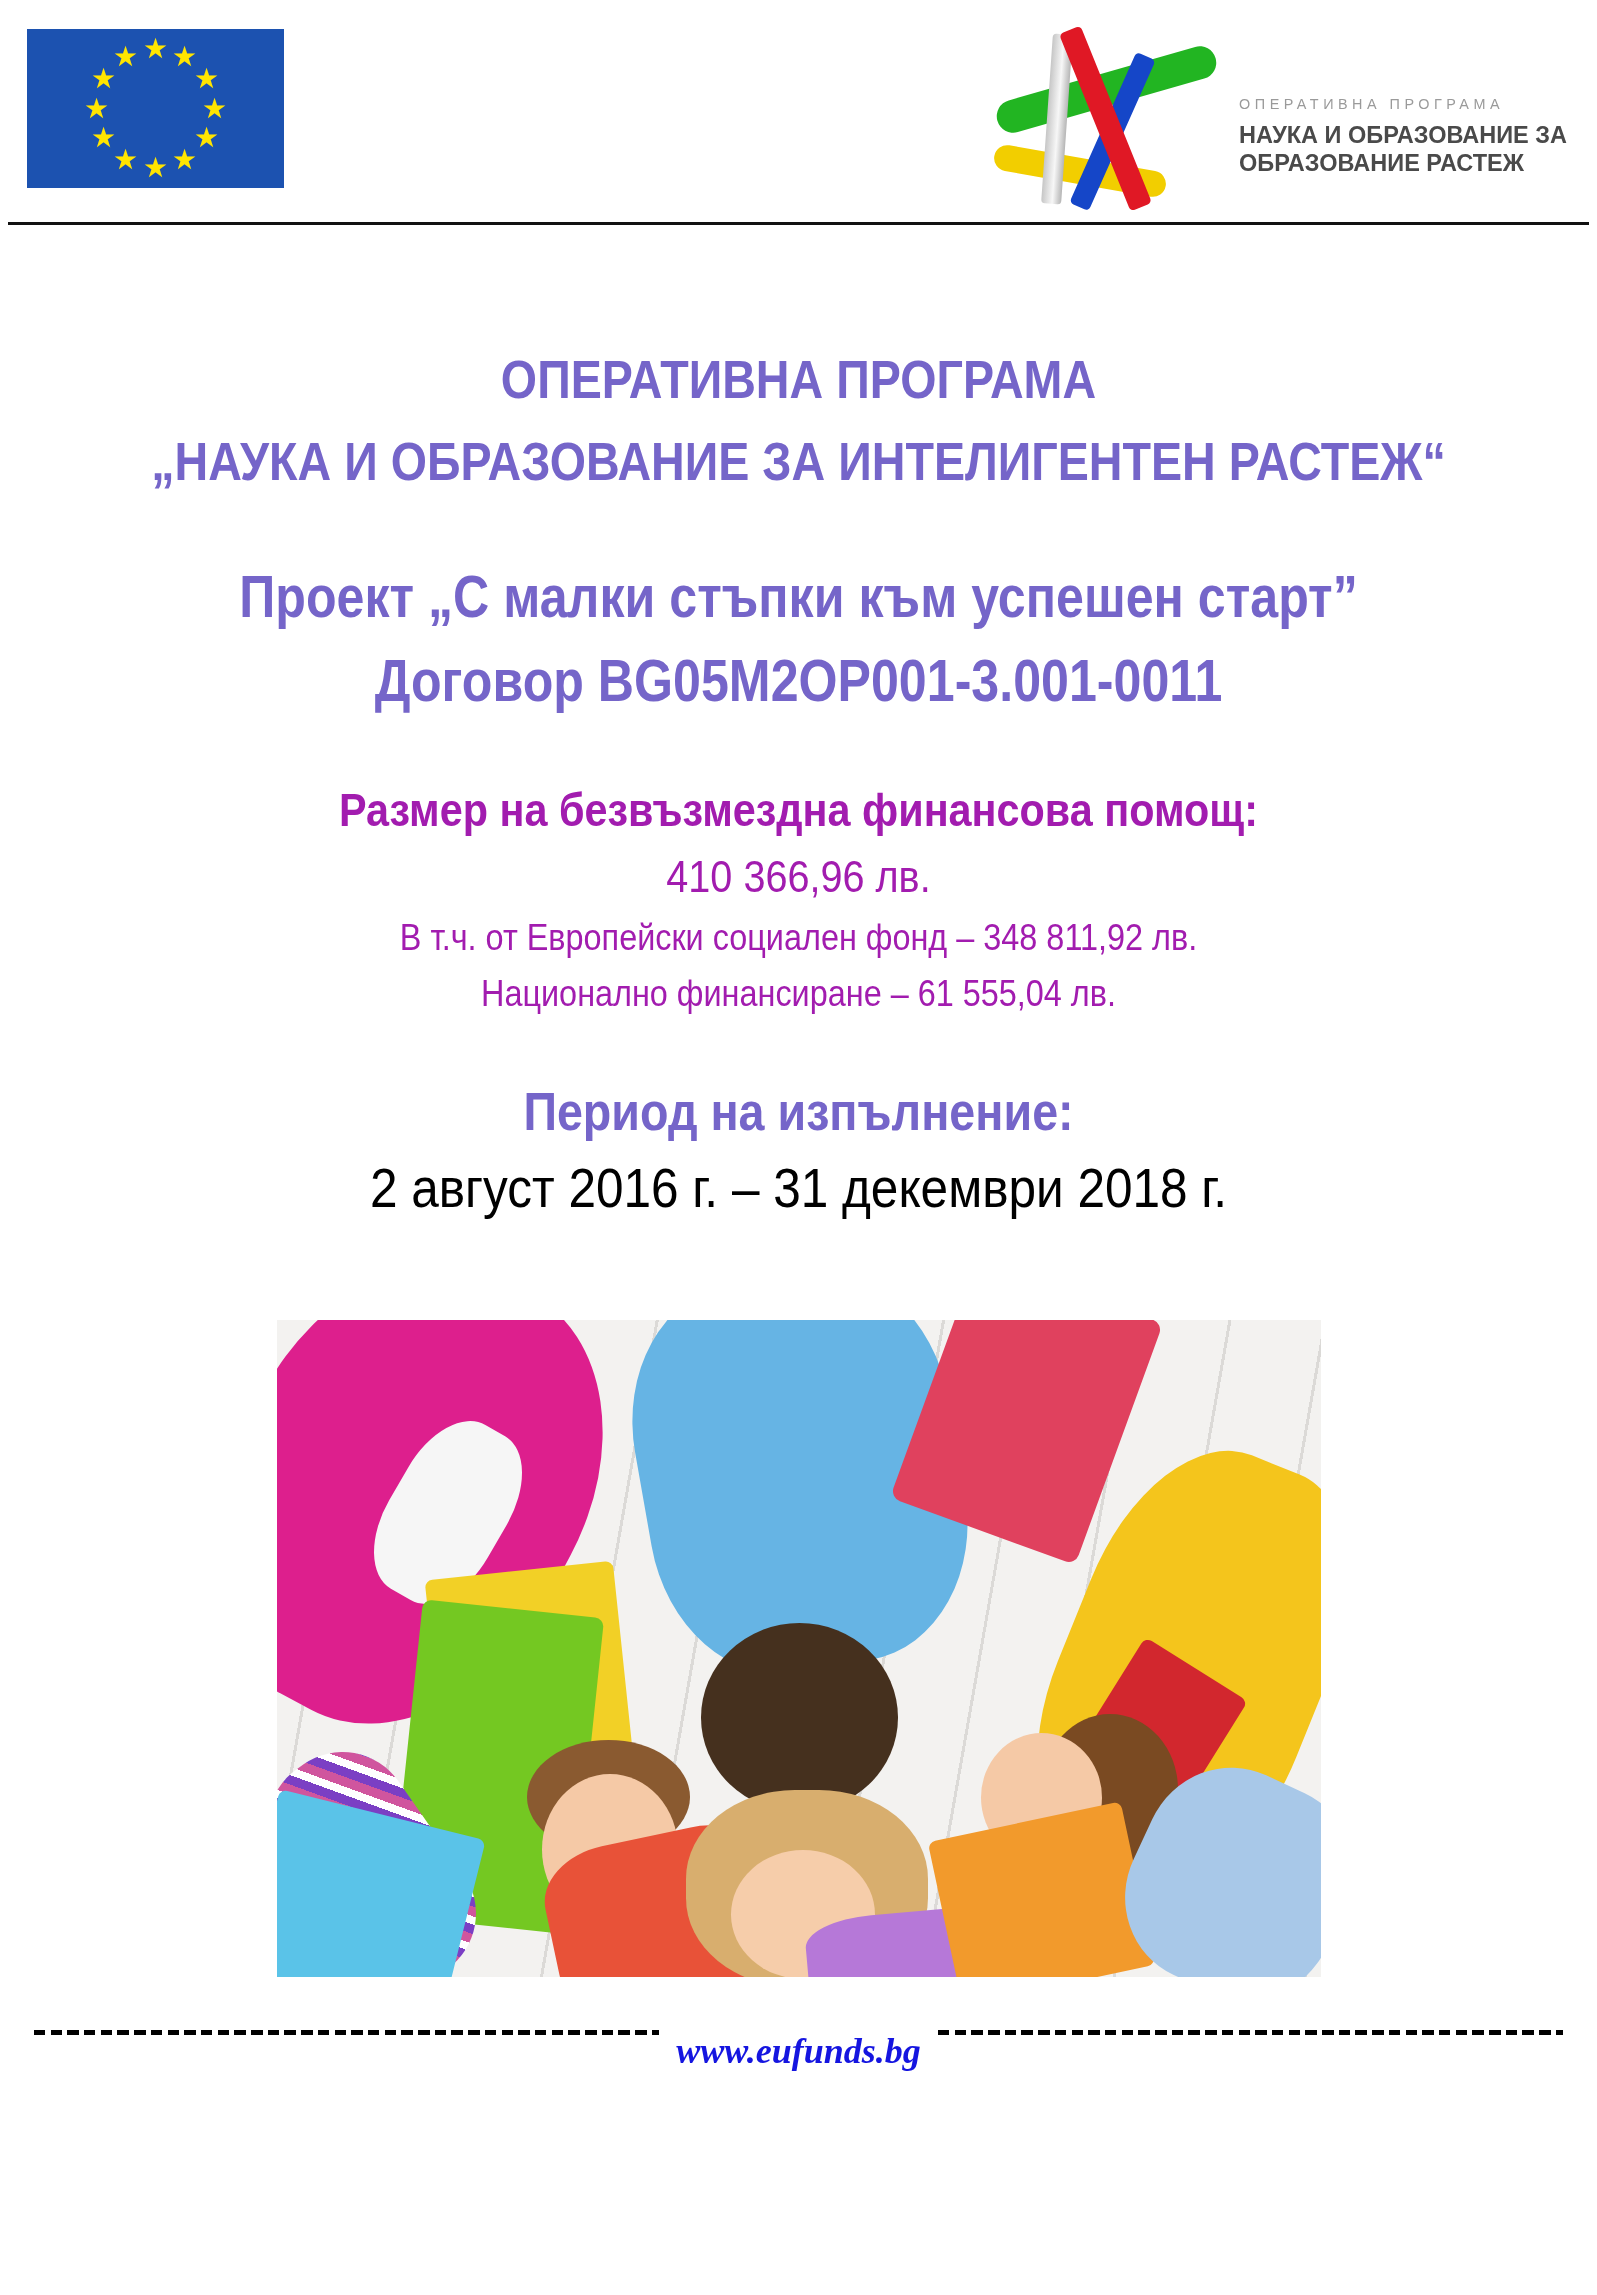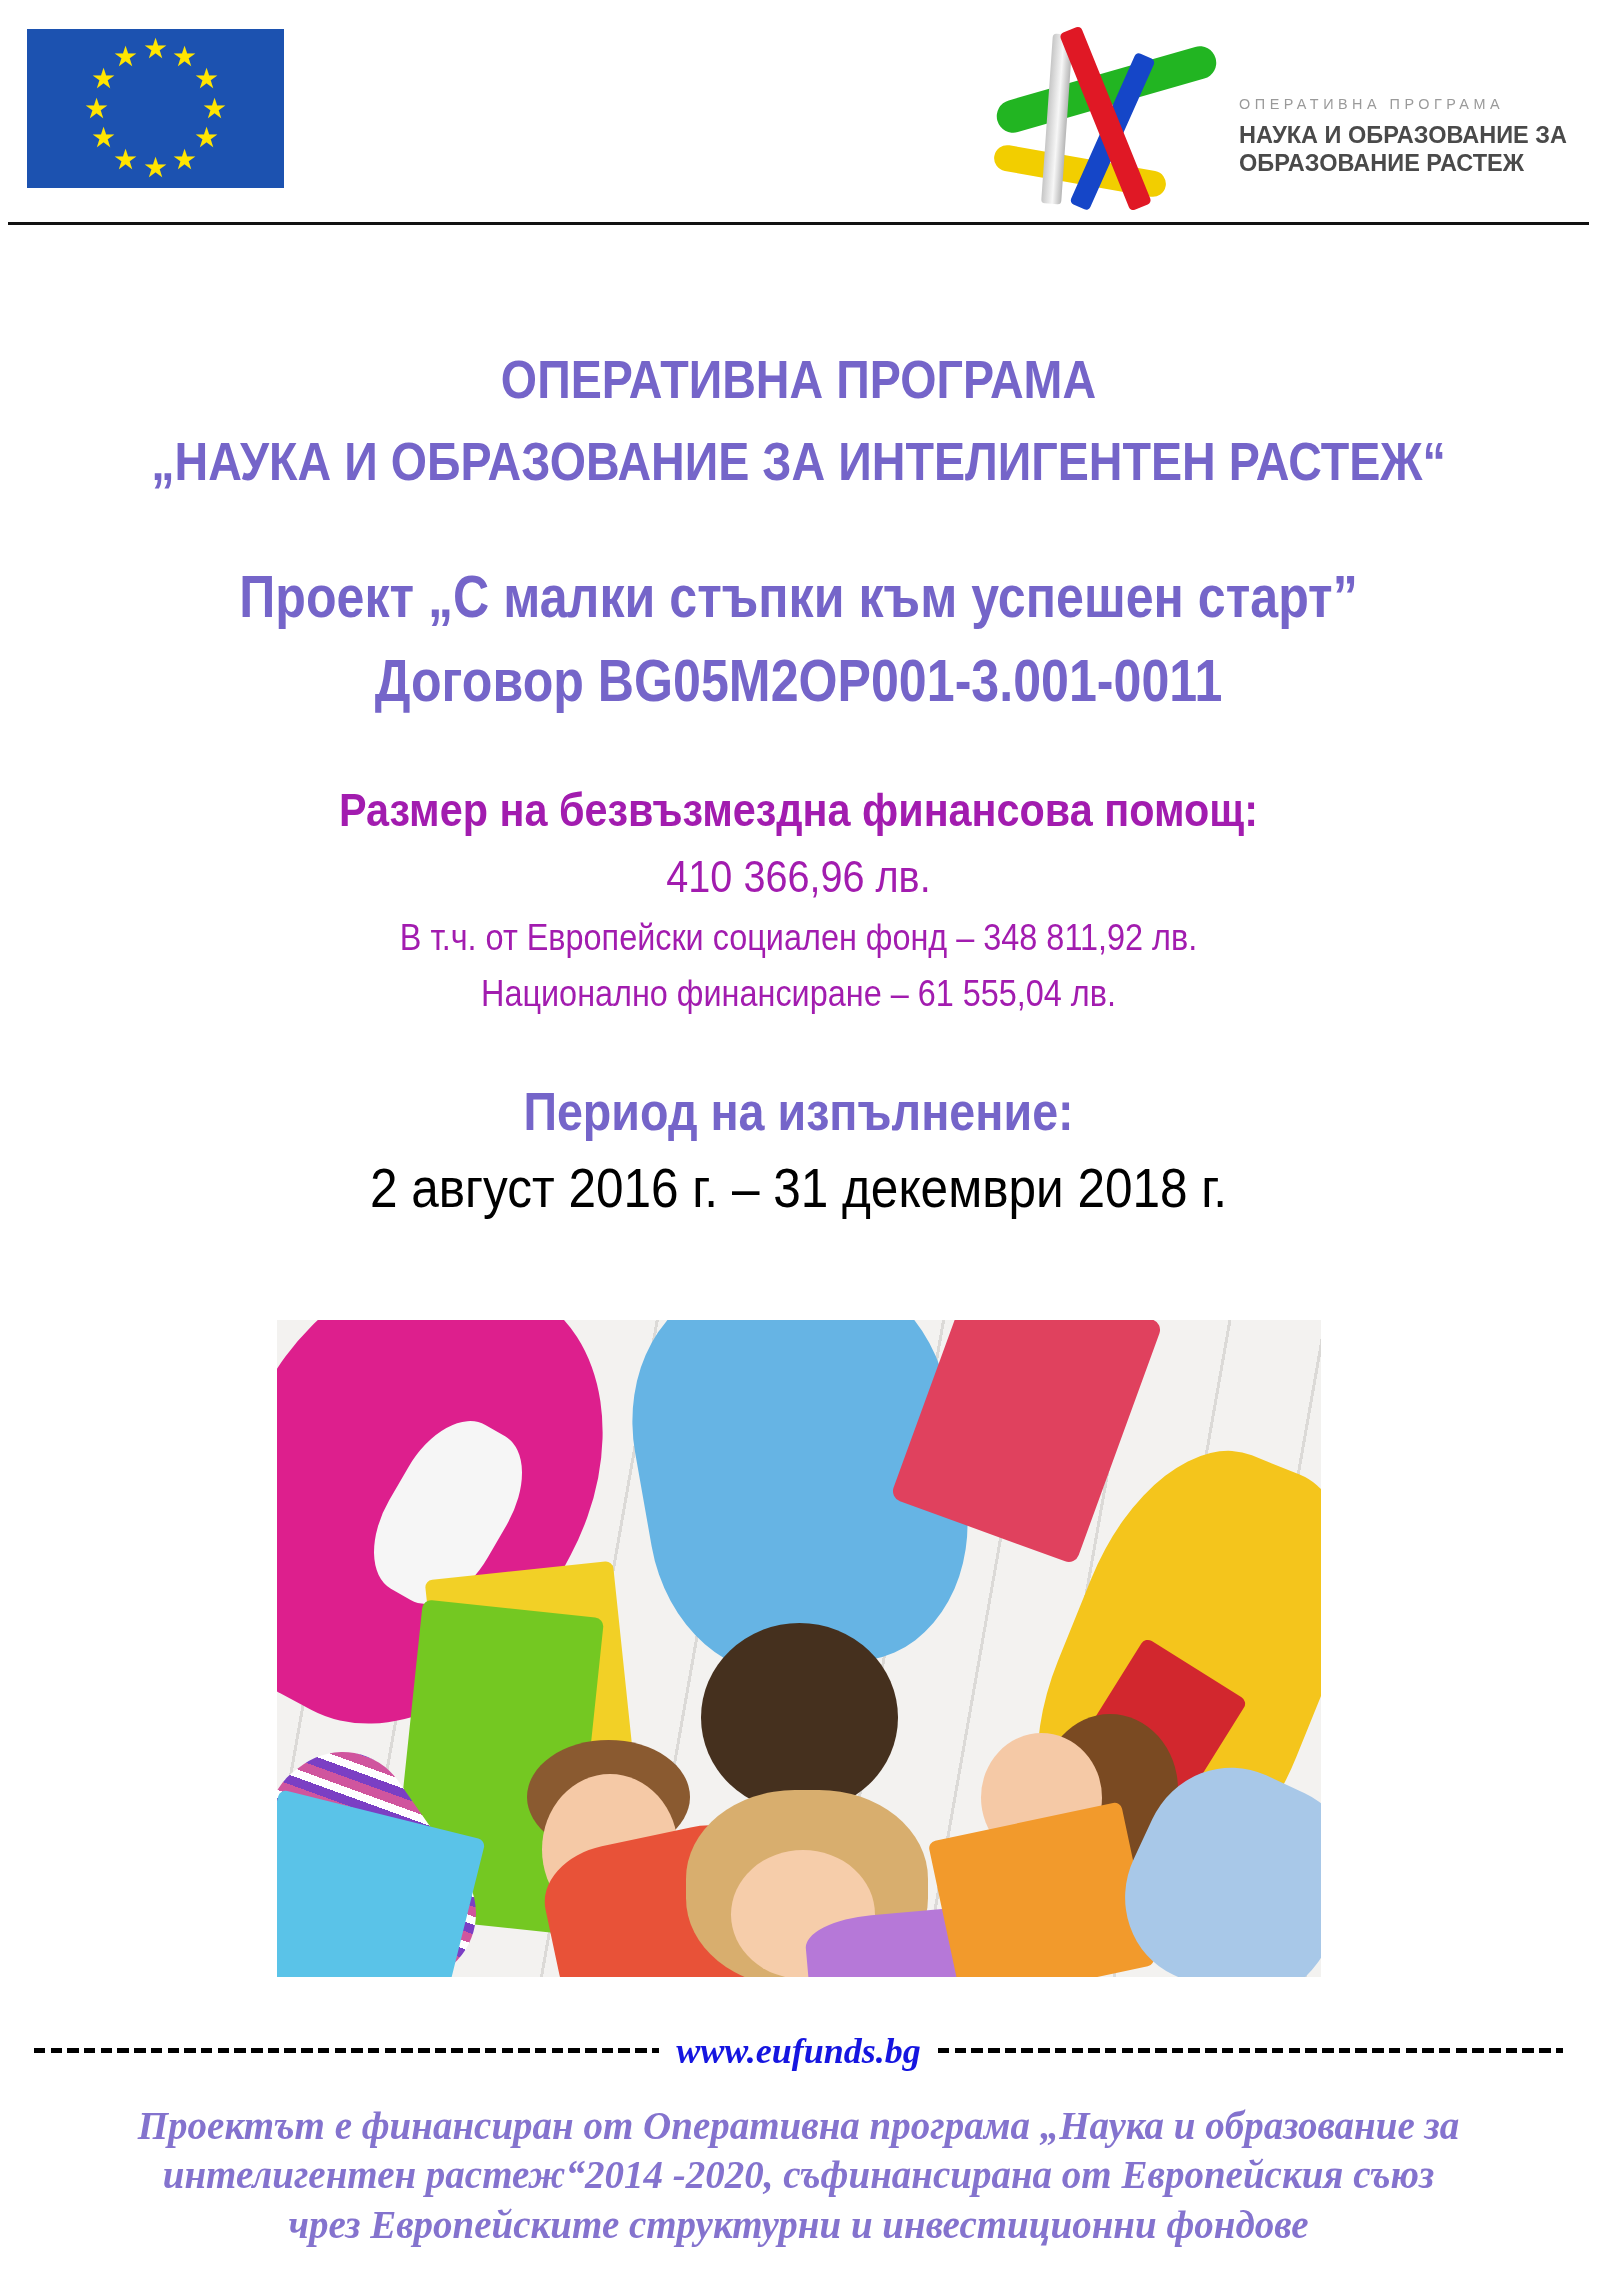--- a/index.html
+++ b/index.html
@@ -57,21 +57,21 @@
   .period-dates { font-size:55px; line-height:1.45; color:#000; transform:scaleX(0.9); }
 
   
   .photo { position:relative; width:1044px; height:657px; margin:91px auto 0; overflow:hidden;
            background:
              repeating-linear-gradient(100deg, rgba(0,0,0,0) 0 91px, rgba(175,172,168,.35) 91px 94px),
              #F3F2F0; }
   .ps { position:absolute; }
 
   
-  .separator { display:flex; align-items:center; margin:53px 34px 0 34px; }
+  .separator { display:flex; align-items:flex-start; margin:53px 34px 0 34px; }
   .dashes { flex:1; height:5.3px;
             background:repeating-linear-gradient(90deg,#000 0 11.4px,transparent 11.4px 16.7px); }
   .site { margin:0 16.7px; font-family:"Liberation Serif", serif; font-style:italic; font-weight:bold;
           font-size:36px; color:#1515E0; white-space:nowrap; }
   .footer { margin-top:29px; font-family:"Liberation Serif", serif; font-style:italic; font-weight:bold;
             font-size:39px; line-height:1.27; color:#8473CE; }
 </style>
 </head>
 <body>
 
@@ -158,20 +158,15 @@
     <div class="ps" style="left:666px;top:500px;width:197px;height:167px;background:#F29A2C;border-radius:7.6px;transform:rotate(-12deg)"></div>
     <div class="ps" style="left:856px;top:454px;width:212px;height:220px;background:#A8C8E8;border-radius:40%;transform:rotate(25deg)"></div>
   </div>
 
   <div class="separator">
     <div class="dashes"></div>
     <div class="site">www.eufunds.bg</div>
     <div class="dashes"></div>
   </div>
 
-  <div class="footer c">
-    <div>Проектът е  финансиран от Оперативна програма „Наука и образование за</div>
-    <div>интелигентен растеж“2014 -2020, съфинансирана от Европейския съюз</div>
-    <div>чрез Европейските структурни и инвестиционни фондове</div>
-  </div>
 
 </div>
 
 
 </body></html>

